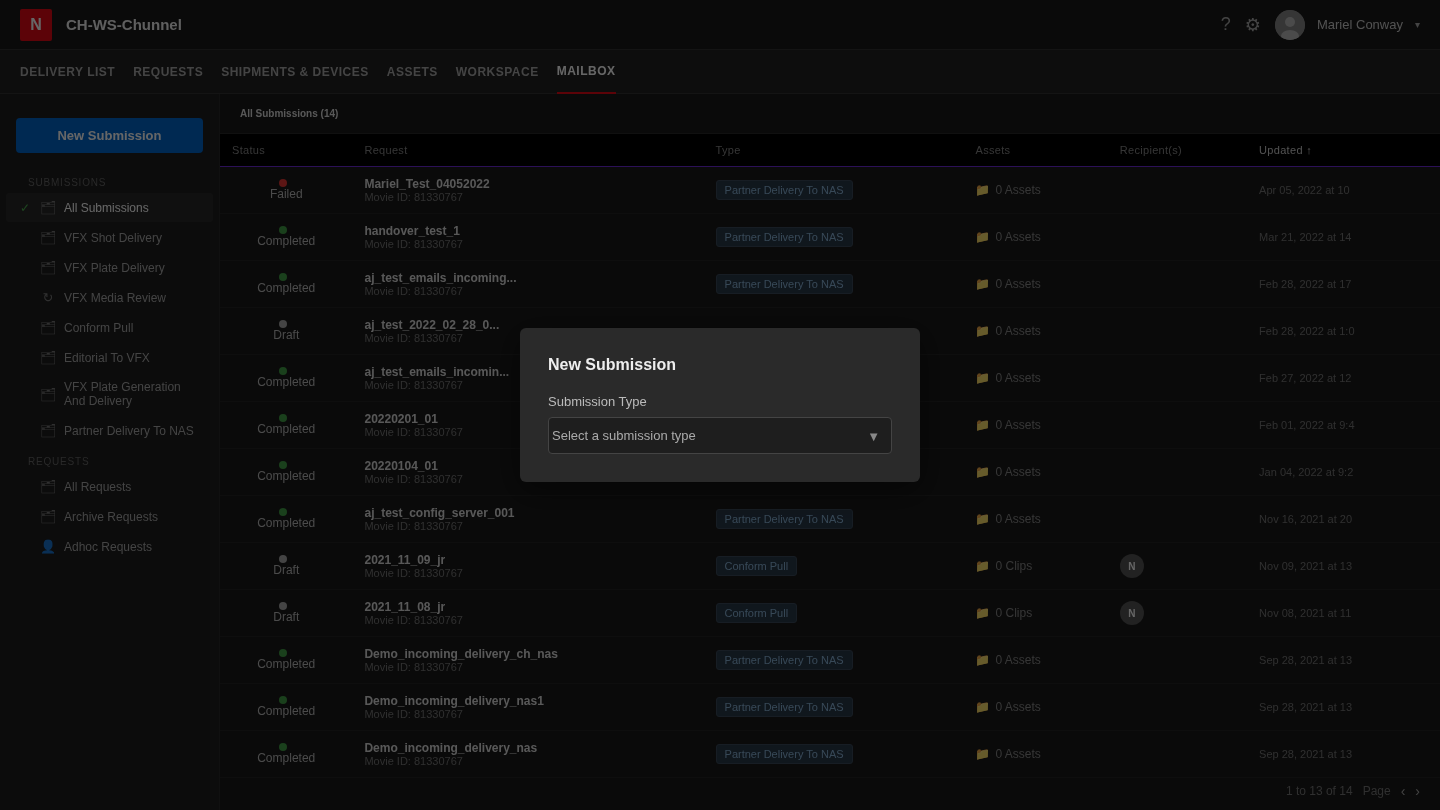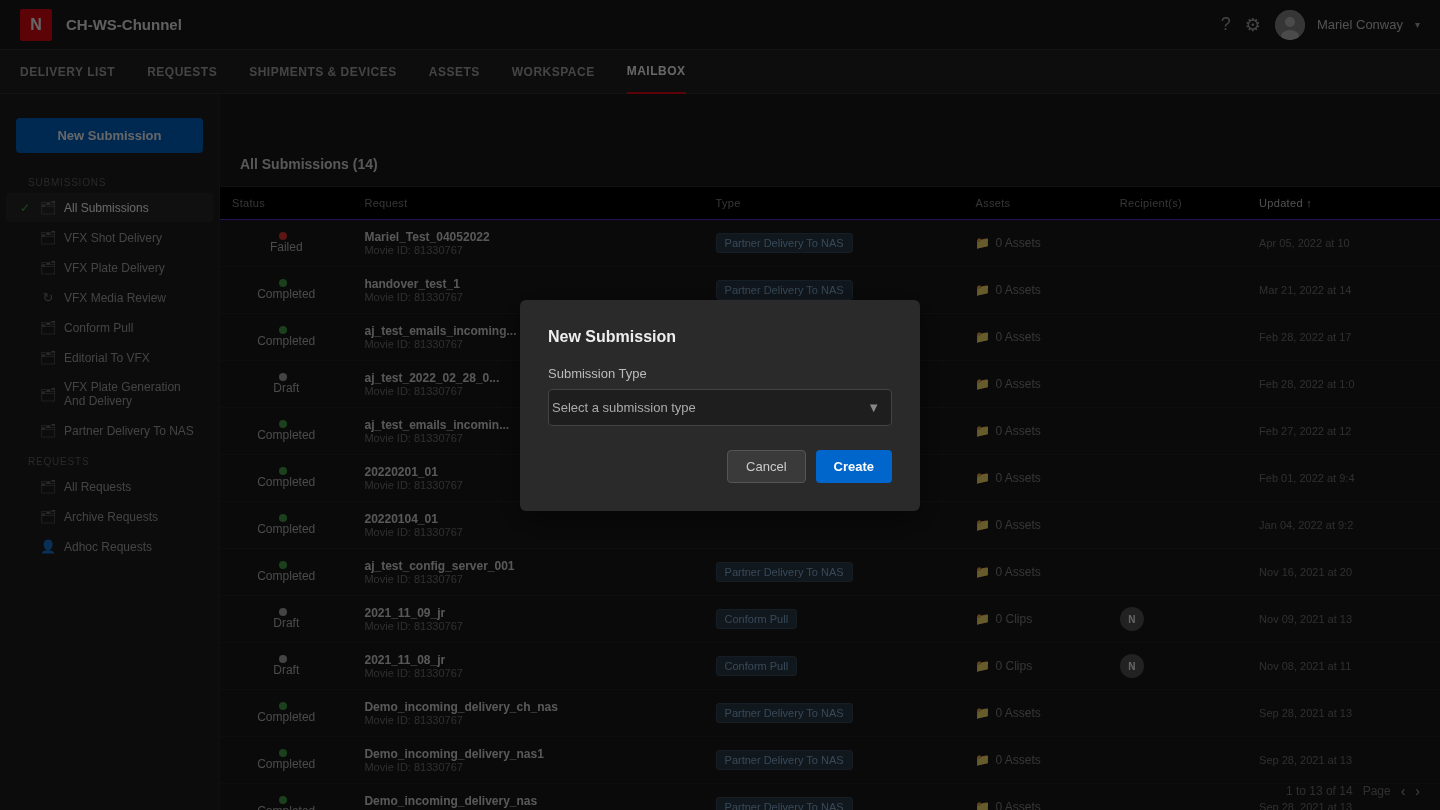--- a/index.html
+++ b/index.html
@@ -15,21 +15,21 @@
     .nav-icons { display: flex; align-items: center; gap: 14px; }
     .nav-icon { color: #aaa; cursor: pointer; font-size: 18px; }
     .user-area { display: flex; align-items: center; gap: 12px; cursor: pointer; }
     .user-avatar { width: 30px; height: 30px; border-radius: 50%; background: #888; display: flex; align-items: center; justify-content: center; font-size: 12px; color: white; overflow: hidden; }
     .user-name { color: #ccc; font-size: 13px; }
     .chevron { color: #aaa; font-size: 10px; }
 
     
     .sub-nav {
       display: flex; align-items: center; background: #222; height: 44px;
-      padding: 0 20px; border-bottom: 1px solid #333; gap: 32px;
+      padding: 0 20px; border-bottom: 1px solid #333; gap: 18px;
     }
     .sub-nav-item { color: #aaa; font-size: 12px; font-weight: bold; letter-spacing: 0.5px; cursor: pointer; padding: 14px 0; }
     .sub-nav-item.active { color: #fff; border-bottom: 2px solid #e50914; }
 
     
     .main-layout { display: flex; height: calc(810px - 94px); }
 
     
     .sidebar { width: 220px; background: #1e1e1e; padding: 10px 0; overflow-y: auto; flex-shrink: 0; border-right: 1px solid #2a2a2a; }
     .sidebar-section-label { font-size: 10px; color: #666; padding: 10px 28px 4px; letter-spacing: 0.8px; text-transform: uppercase; }
@@ -42,21 +42,21 @@
     
     .new-submission-area { padding: 14px 16px; }
     .new-submission-btn {
       background: #0066cc; color: white; border: none; border-radius: 4px;
       padding: 10px 16px; font-size: 13px; font-weight: bold; cursor: pointer; width: 100%;
     }
 
     
     .content { flex: 1; background: #1a1a1a; overflow: auto; position: relative; }
     .content-header { padding: 14px 20px; border-bottom: 1px solid #2a2a2a; }
-    .content-header h2 { color: #ddd; font-size: 14px; margin-top: 48px; }
+    .content-header h2 { color: #ddd; font-size: 10px; }
 
     
     table { width: 100%; border-collapse: collapse; font-size: 12px; }
     thead tr { background: #000000; border-bottom: 1px solid #6d28d9; }
     thead th { padding: 10px 12px; text-align: left; color: #888; font-weight: normal; font-size: 11px; letter-spacing: 0.3px; }
     thead th.sort-active { color: #ccc; }
     tbody tr { border-bottom: 1px solid #252525; }
     tbody td { padding: 10px 12px; vertical-align: middle; color: #bbb; }
 
     .status-dot { display: inline-block; width: 8px; height: 8px; border-radius: 50%; margin-right: 6px; }
@@ -569,18 +569,14 @@
         <option>VFX Shot Delivery</option>
         <option>VFX Plate Delivery</option>
         <option>VFX Media Review</option>
         <option>Conform Pull</option>
         <option>Editorial To VFX</option>
         <option>VFX Plate Generation And Delivery</option>
         <option>Partner Delivery To NAS</option>
       </select>
       <span class="select-arrow">▼</span>
     </div>
-    <div class="modal-buttons">
-      <button class="btn-cancel">Cancel</button>
-      <button class="btn-create">Create</button>
-    </div>
   </div>
 </div>
 
 </body></html>

